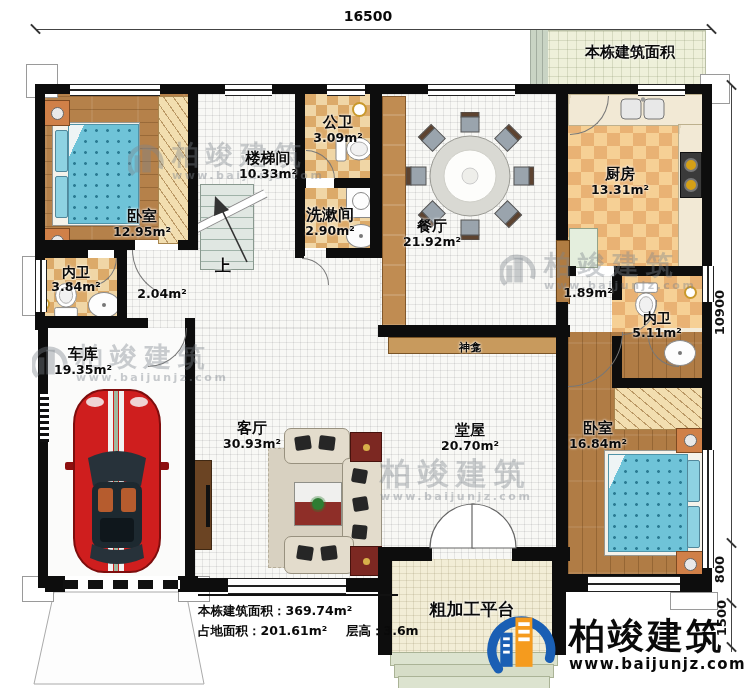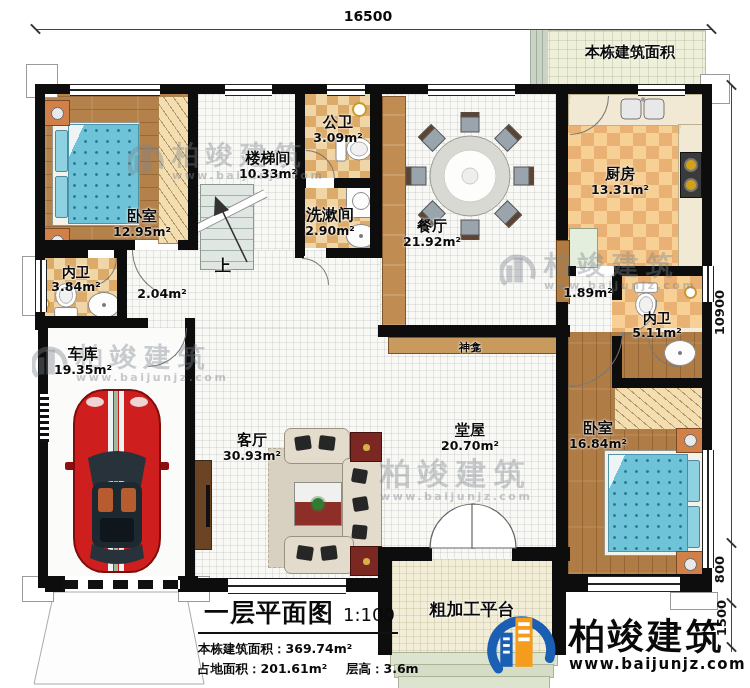--- a/index.html
+++ b/index.html
@@ -398,21 +398,21 @@
   <div class="lbl" style="left:162px;top:287px">
     <span class="ar">2.04m²</span>
   </div>
   <div class="lbl" style="left:223px;top:257px">
     <span class="nm" style="font-size:16px">上</span>
   </div>
   <div class="lbl" style="left:83px;top:346px">
     <span class="nm">车库</span>
     <span class="ar">19.35m²</span>
   </div>
-  <div class="lbl" style="left:252px;top:432px">
+  <div class="lbl" style="left:252px;top:420px">
     <span class="nm">客厅</span>
     <span class="ar">30.93m²</span>
   </div>
   <div class="lbl" style="left:470px;top:422px">
     <span class="nm">堂屋</span>
     <span class="ar">20.70m²</span>
   </div>
   <div class="lbl" style="left:470px;top:337px;z-index:7">
     <span style="font-size:11px">神龛</span>
   </div>
@@ -440,24 +440,20 @@
   <div class="a" style="left:731px;top:86px;width:1px;height:566px;background:#444;z-index:7"></div>
   <div class="tick" style="left:725px;top:84px"></div>
   <div class="tick" style="left:725px;top:542px"></div>
   <div class="tick" style="left:725px;top:602px"></div>
   <div class="tick" style="left:725px;top:646px"></div>
   <div class="vtext" style="left:712px;top:290px">10900</div>
   <div class="vtext" style="left:712px;top:556px">800</div>
   <div class="vtext" style="left:714px;top:600px">1500</div>
 
   <div id="titleblock">
-    <div class="trow">
-      <span class="tt">一层平面图</span>
-      <span class="ts">1:100</span>
-    </div>
     <div class="rule"></div>
     <div class="item"><span>本栋建筑面积：</span><span>369.74m²</span></div>
     <div class="item">
       <span>占地面积：</span><span>201.61m²</span>
       <span style="display:inline-block;width:10px"></span>
       <span>层高：</span><span>3.6m</span>
     </div>
   </div>
 
   <div id="brand">

